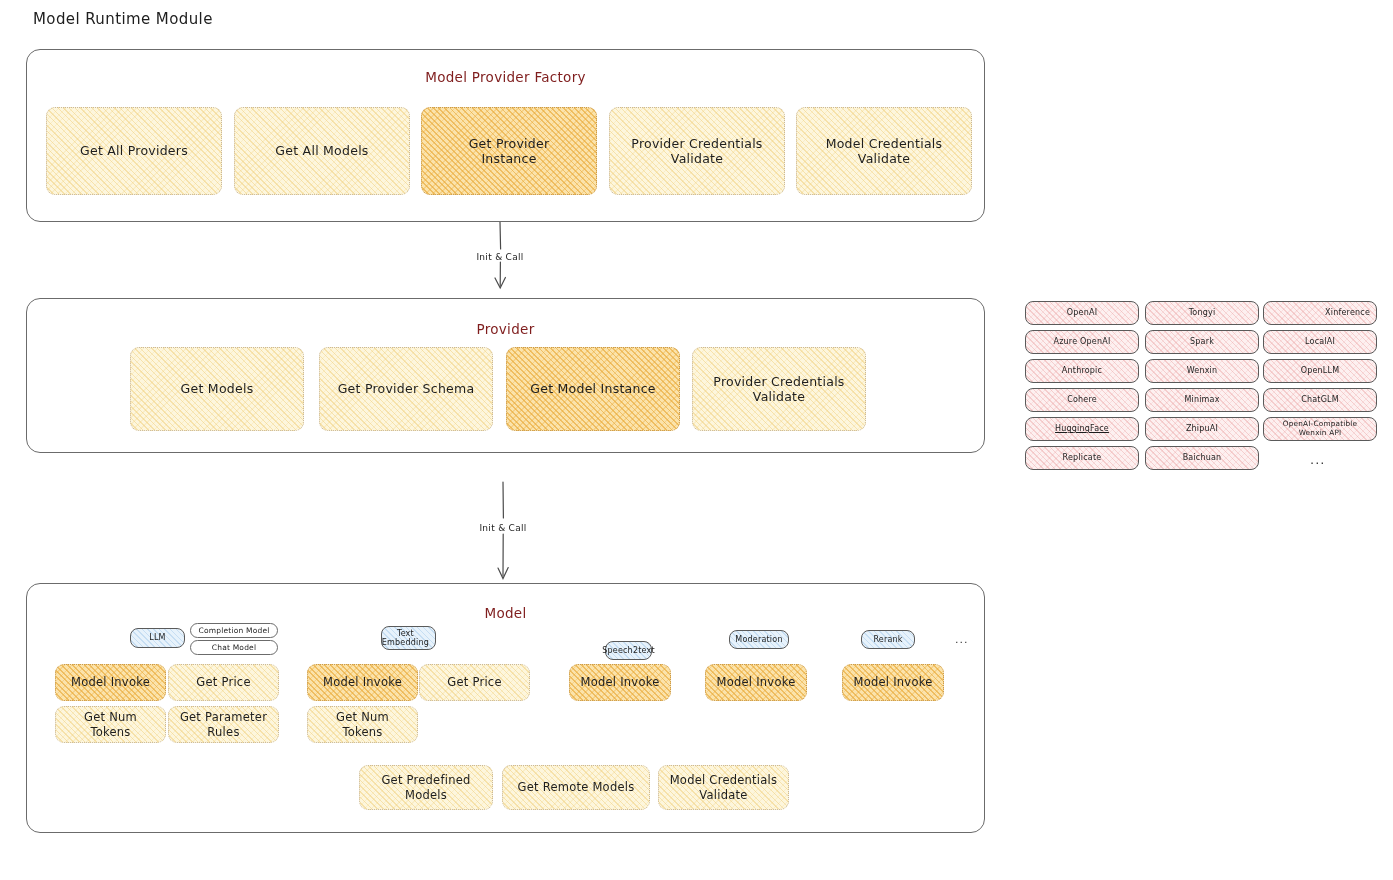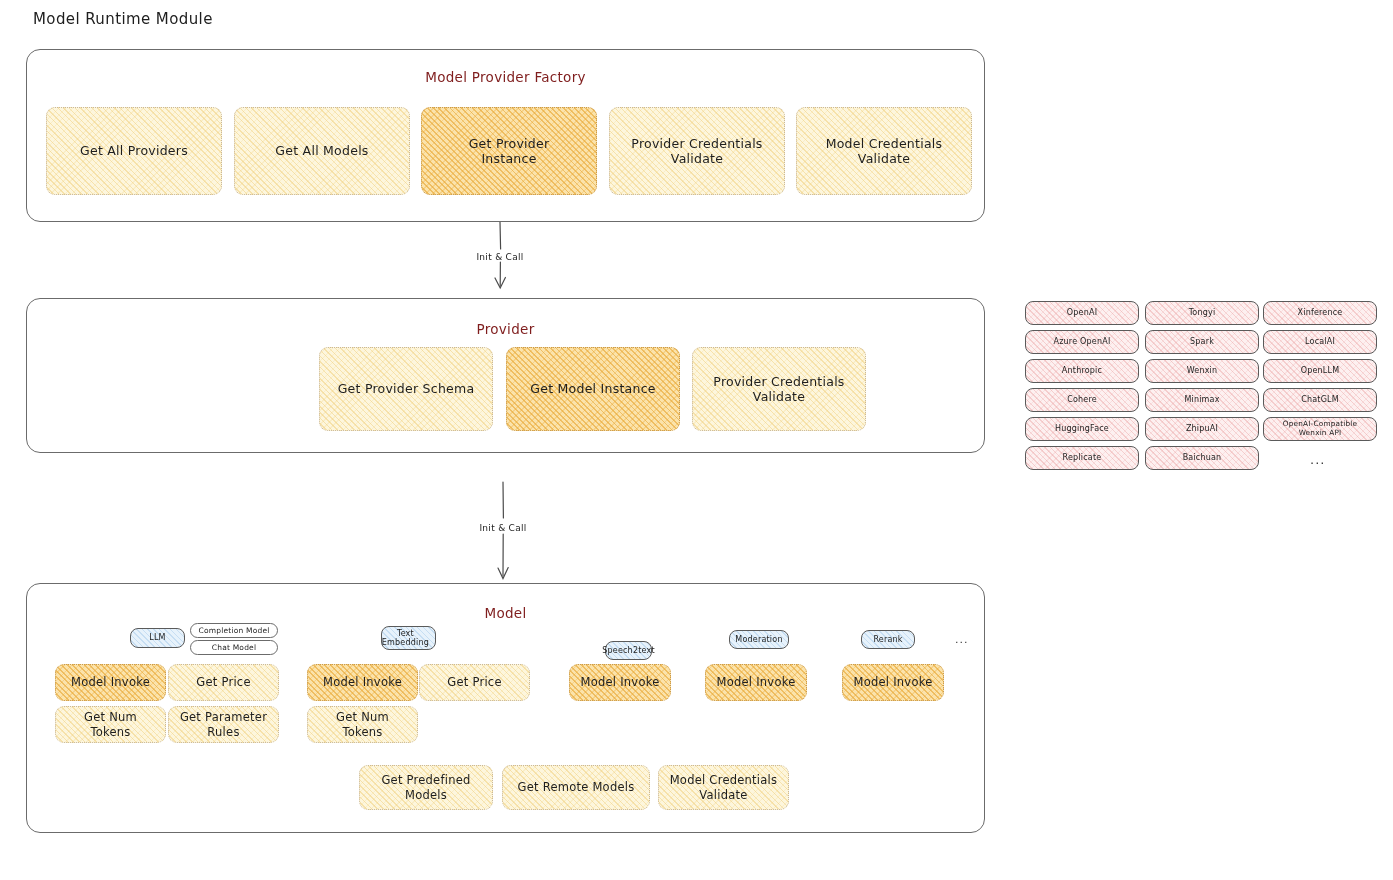--- a/index.html
+++ b/index.html
@@ -182,20 +182,23 @@
 Validate</span>
     </div>
   </div>
 
   <div class="container" style="left:26px; top:298px; width:959px; height:155px;">
     <div class="ghost" style="left:8px; top:8px; width:959px; height:155px;"></div>
     <div class="ghost" style="left:16px; top:16px; width:959px; height:155px;"></div>
 
     <div class="container-title" style="top:22px;">Provider</div>
 
+    <div class="node yellow fs13" style="left:103px; top:48px; width:174px; height:84px;">
+      <span>Get Models</span>
+    </div>
     <div class="node yellow fs13" style="left:292px; top:48px; width:174px; height:84px;">
       <span>Get Provider Schema</span>
     </div>
     <div class="node orange fs13" style="left:479px; top:48px; width:174px; height:84px;">
       <span>Get Model Instance</span>
     </div>
     <div class="node yellow fs13" style="left:665px; top:48px; width:174px; height:84px; white-space:pre-line;">
       <span>Provider Credentials
 Validate</span>
     </div>
@@ -208,21 +211,21 @@
       </div>
     <div class="node pink" style="left:1025px; top:330px; width:114px; height:24px;">
         <span>Azure OpenAI</span>
       </div>
     <div class="node pink" style="left:1025px; top:359px; width:114px; height:24px;">
         <span>Anthropic</span>
       </div>
     <div class="node pink" style="left:1025px; top:388px; width:114px; height:24px;">
         <span>Cohere</span>
       </div>
-    <div class="node pink" style="left:1025px; top:417px; width:114px; height:24px;">
+    <div class="node pink" style="left:1025px; top:417px; width:114px; height:24px;text-decoration:underline;">
         <span>HuggingFace</span>
       </div>
     <div class="node pink" style="left:1025px; top:446px; width:114px; height:24px;">
         <span>Replicate</span>
       </div>
 
     <div class="node pink" style="left:1145px; top:301px; width:114px; height:24px;">
         <span>Tongyi</span>
       </div>
     <div class="node pink" style="left:1145px; top:330px; width:114px; height:24px;">
@@ -234,21 +237,21 @@
     <div class="node pink" style="left:1145px; top:388px; width:114px; height:24px;">
         <span>Minimax</span>
       </div>
     <div class="node pink" style="left:1145px; top:417px; width:114px; height:24px;">
         <span>ZhipuAI</span>
       </div>
     <div class="node pink" style="left:1145px; top:446px; width:114px; height:24px;">
         <span>Baichuan</span>
       </div>
 
-    <div class="node pink" style="left:1263px; top:301px; width:114px; height:24px;">
+    <div class="node pink" style="left:1263px; top:301px; width:114px; height:24px;justify-content:flex-end;">
         <span>Xinference</span>
       </div>
     <div class="node pink" style="left:1263px; top:330px; width:114px; height:24px;">
         <span>LocalAI</span>
       </div>
     <div class="node pink" style="left:1263px; top:359px; width:114px; height:24px;">
         <span>OpenLLM</span>
       </div>
     <div class="node pink" style="left:1263px; top:388px; width:114px; height:24px;">
         <span>ChatGLM</span>

